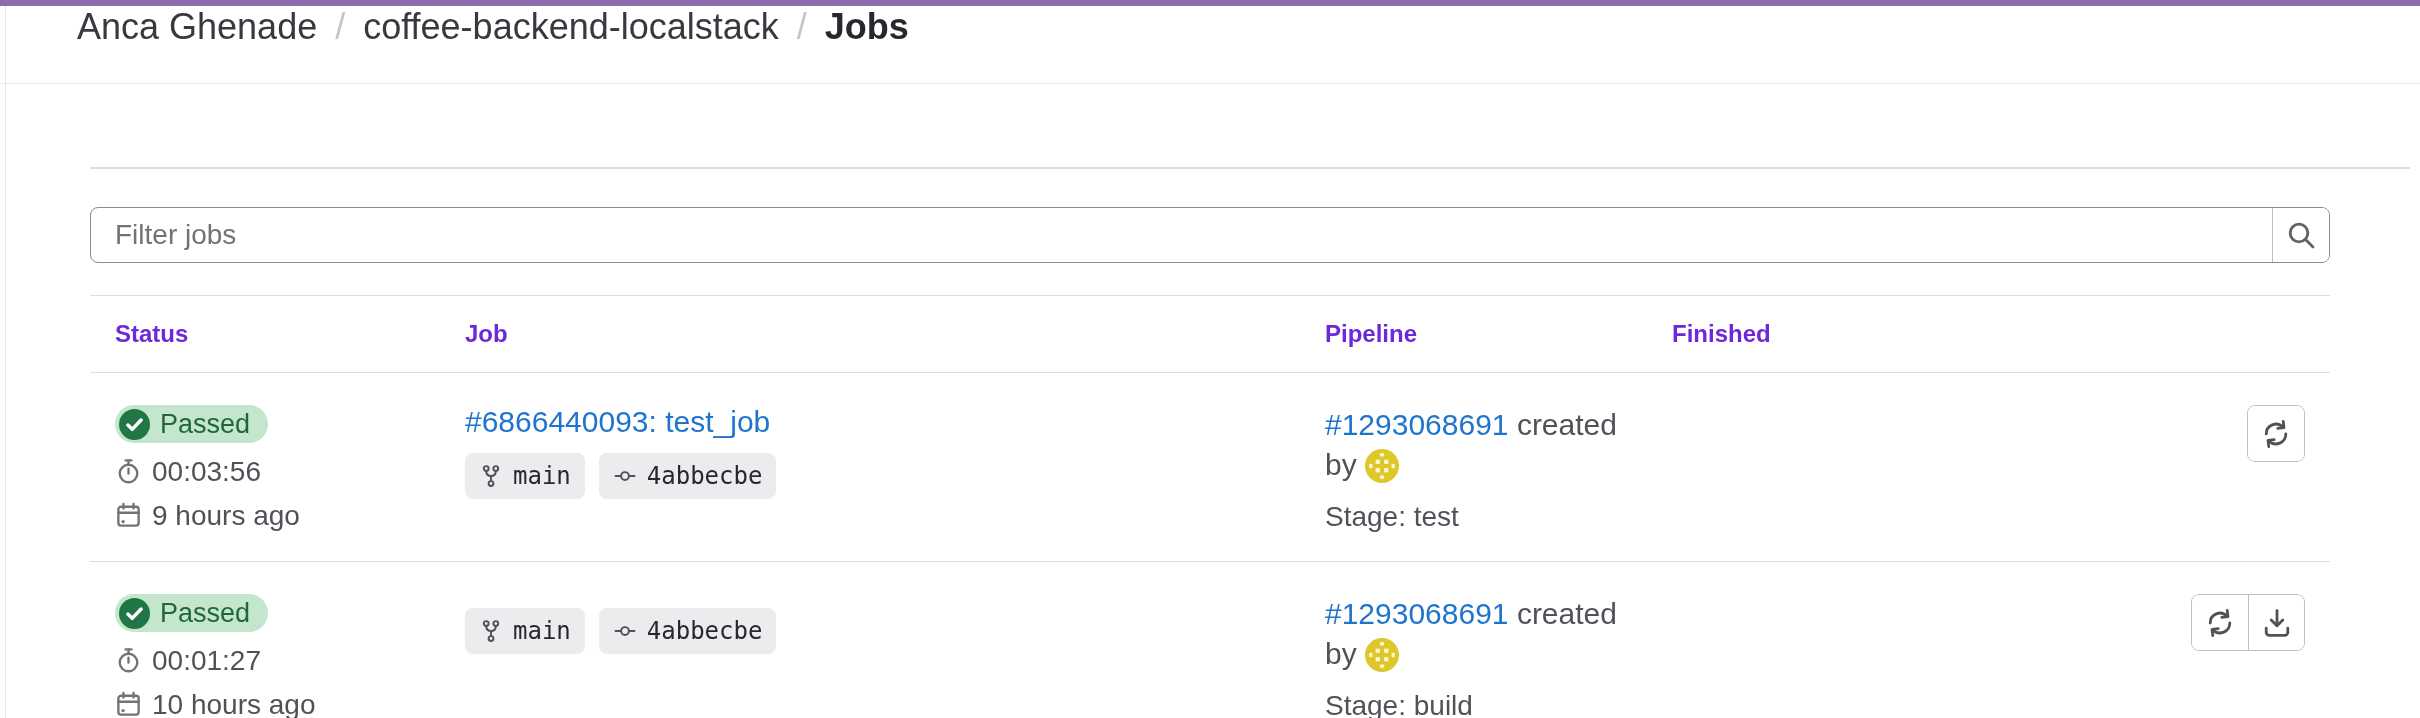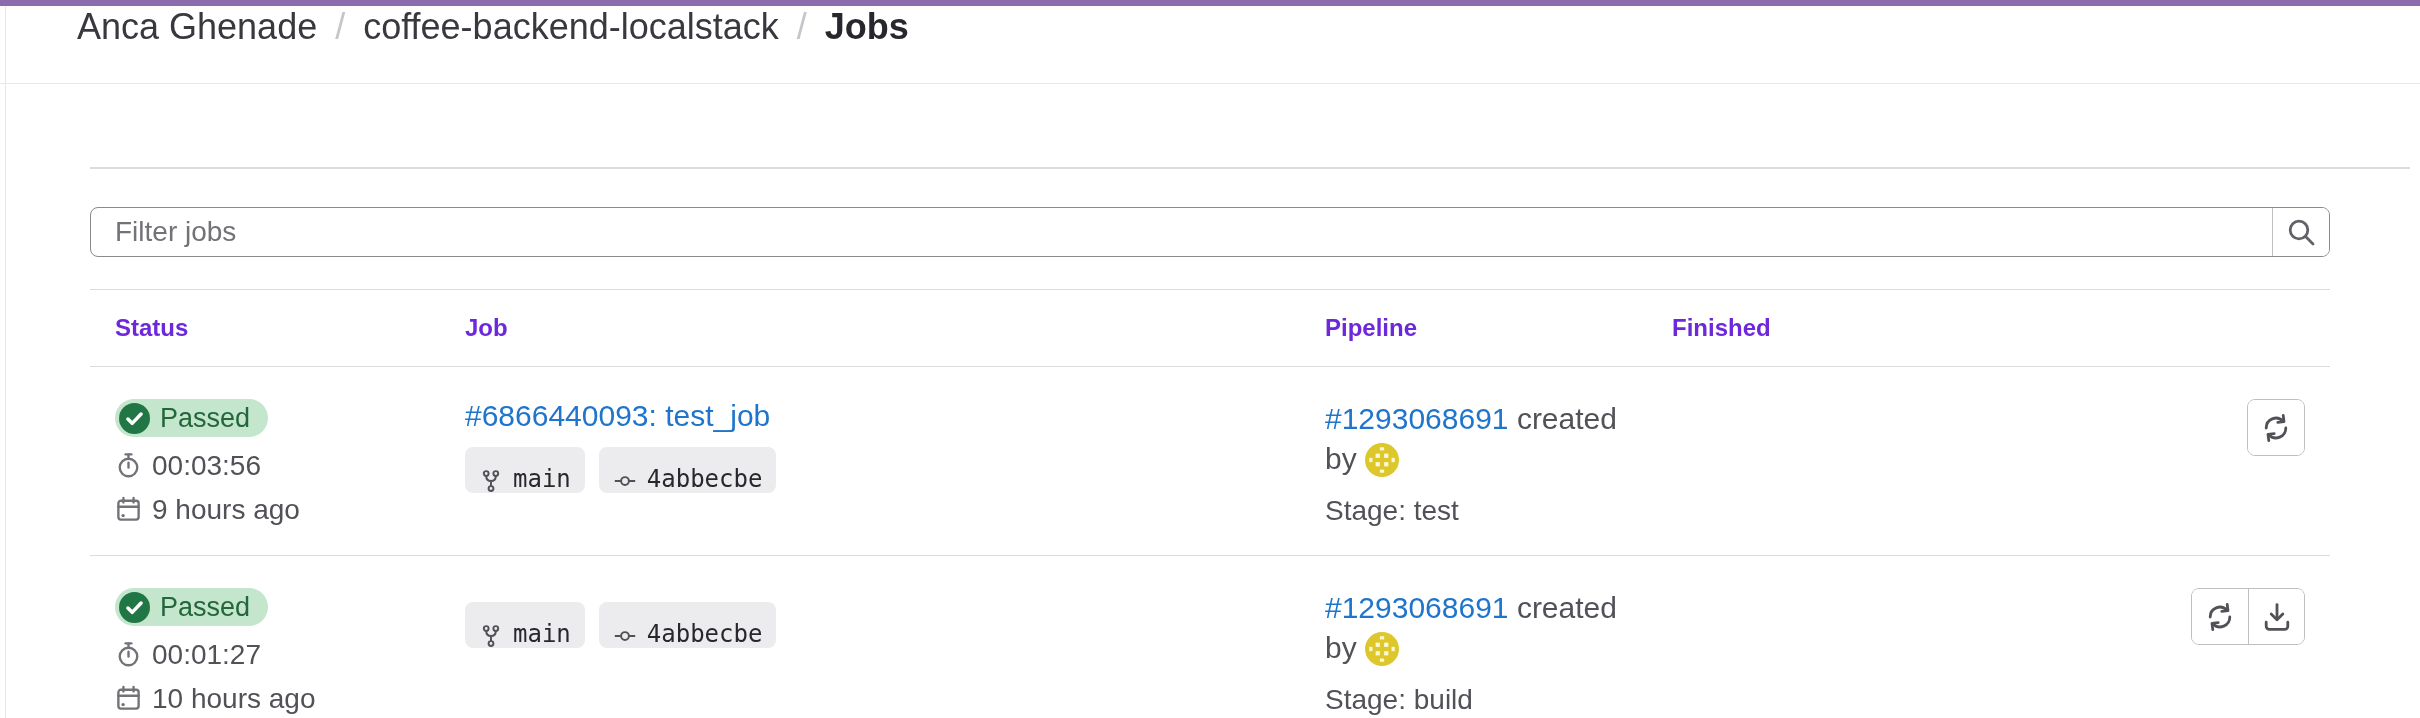--- a/index.html
+++ b/index.html
@@ -15,39 +15,39 @@
   .crumb-sep { color:#c6c5ca; margin:0 18px; }
   .crumb-current { color:#28272d; font-weight:700; }
 
   .tabs { margin-left:90px; margin-right:10px; display:flex; height:85px; border-bottom:2px solid #dcdcde; }
   .tab { position:relative; display:flex; align-items:center; gap:14px; padding:0 22px; font-size:28px; color:#3a383f; cursor:pointer; }
   .tab.active { font-weight:700; color:#28272d; }
   .tab.active::after { content:""; position:absolute; left:0; right:0; bottom:-2px; height:4px; border-radius:2px; background:#1f75cb; }
   .tab-count { background:#ececef; color:#535158; font-weight:400; font-size:25px; border-radius:19px; padding:3px 16px; line-height:1.2; }
 
   .filter-wrap { margin:38px 90px 0; }
-  .filter-group { display:flex; height:50px; border:1px solid #8a8a8f; border-radius:8px; overflow:hidden; background:#fff; }
+  .filter-group { display:flex; height:56px; border:1px solid #8a8a8f; border-radius:8px; overflow:hidden; background:#fff; }
   .filter-input { flex:1; border:none; outline:none; font-size:28px; padding:0 24px; color:#28272d; font-family:"Liberation Sans",sans-serif; background:transparent; }
   .filter-input::placeholder { color:#737278; }
   .search-btn { width:57px; border:none; border-left:1px solid #bfbfc3; background:#fff; display:flex; align-items:center; justify-content:center; cursor:pointer; }
 
   .jobs-table { margin:32px 90px 0; border-top:1px solid #dcdcde; }
   .thead, .trow { display:grid; grid-template-columns:350px 860px 347px 340px 1fr; padding-left:25px; }
   .thead { height:77px; align-items:center; border-bottom:1px solid #dcdcde; font-weight:700; font-size:24px; color:#6d28d9; }
   .trow { padding-top:32px; padding-bottom:28px; border-bottom:1px solid #dcdcde; align-items:start; }
   .trow.r1 { min-height:174px; }
   .trow.r2 { min-height:163px; }
 
   .badge-passed { display:inline-flex; align-items:center; gap:10px; height:38px; padding:0 18px 0 4px; background:#c3e6cd; border-radius:20px; color:#24663b; font-size:27px; }
   .meta-line { display:flex; align-items:center; gap:10px; margin-top:12px; color:#535158; font-size:28px; }
   .meta-line:first-of-type { }
 
   .job-link { font-size:30px; color:#1f75cb; }
   .ref-pills { display:flex; gap:14px; margin-top:14px; }
-  .pill { display:inline-flex; align-items:flex-end; gap:10px; background:#ececef; border-radius:8px; height:46px; padding:0 14px; font-family:"DejaVu Sans Mono", monospace; font-size:24px; color:#28272d; cursor:pointer; }
+  .pill { display:inline-flex; align-items:center; gap:10px; background:#ececef; border-radius:8px; height:46px; padding:0 14px; font-family:"DejaVu Sans Mono", monospace; font-size:24px; color:#28272d; cursor:pointer; }
 
   .pipe-text { font-size:30px; color:#535158; width:300px; line-height:40px; }
   .pipe-link { color:#1f75cb; }
   .avatar { display:inline-block; width:34px; height:34px; vertical-align:-8px; }
   .stage { margin-top:16px; font-size:28px; color:#535158; }
 
   .actions-cell { display:flex; justify-content:flex-end; padding-right:25px; }
   .btn-group { display:flex; border:1px solid #bfbfc3; border-radius:8px; overflow:hidden; height:57px; }
   .icon-btn { width:56px; background:#fff; border:none; display:flex; align-items:center; justify-content:center; cursor:pointer; }
   .icon-btn + .icon-btn { border-left:1px solid #bfbfc3; }

